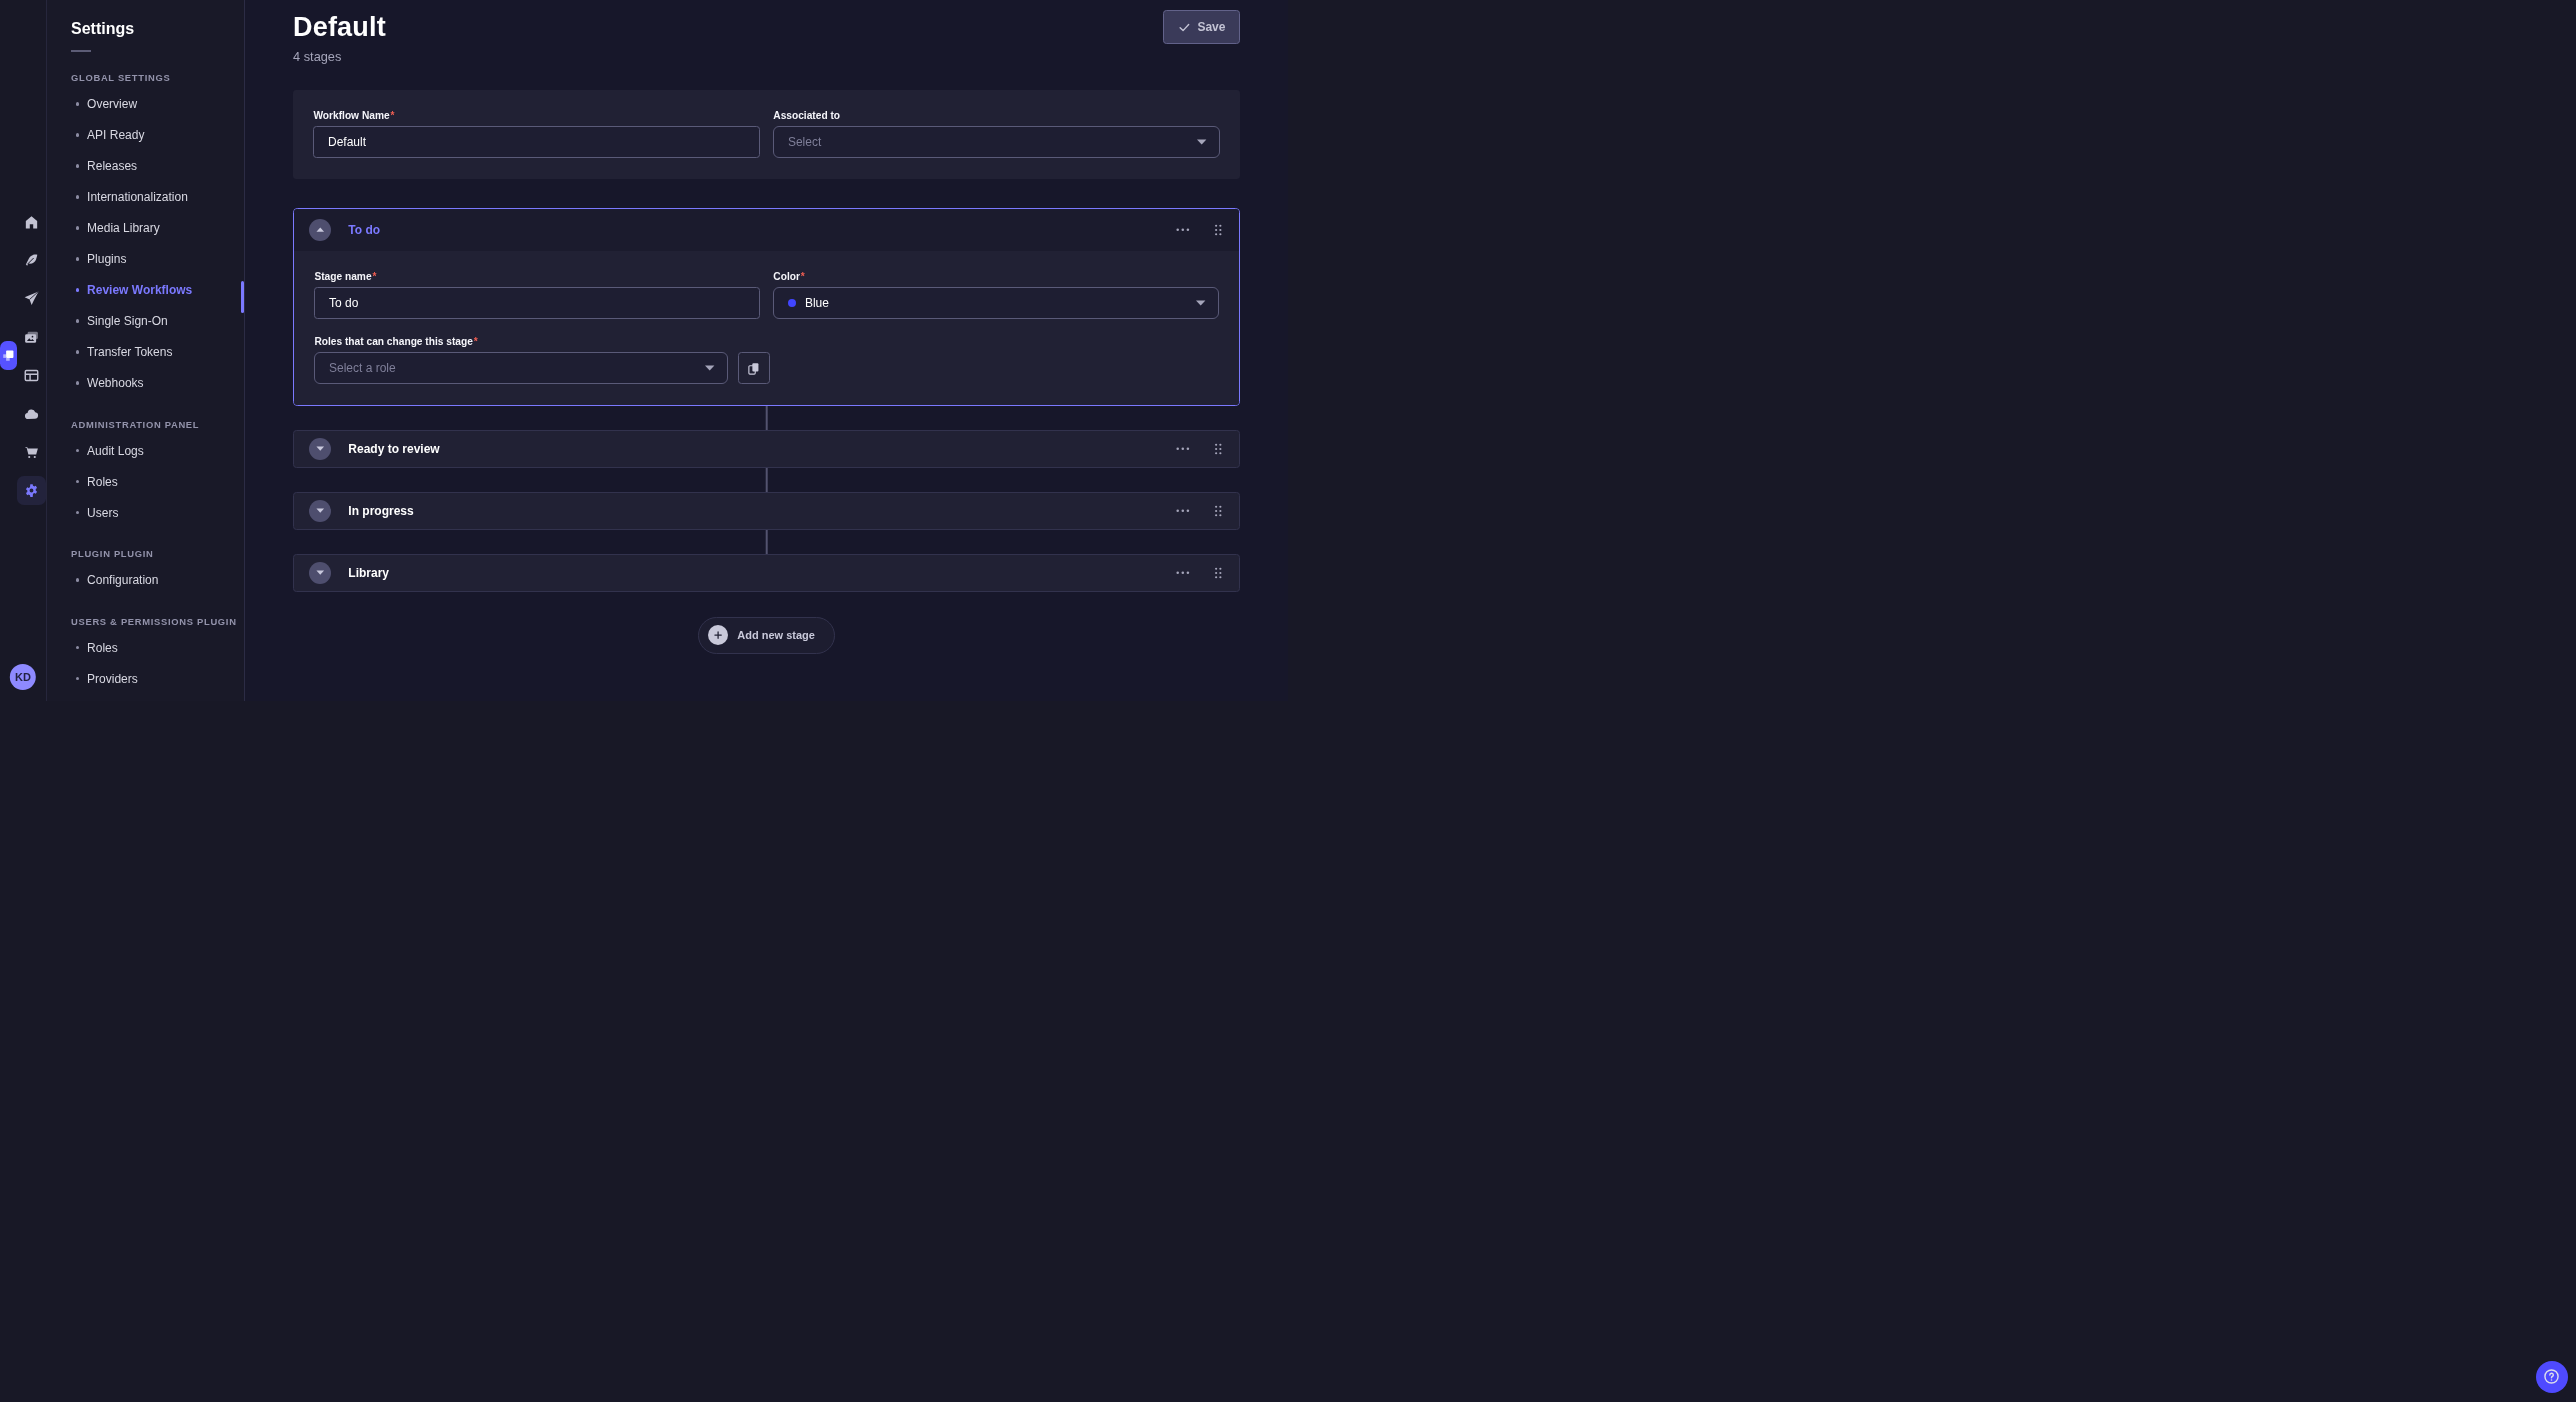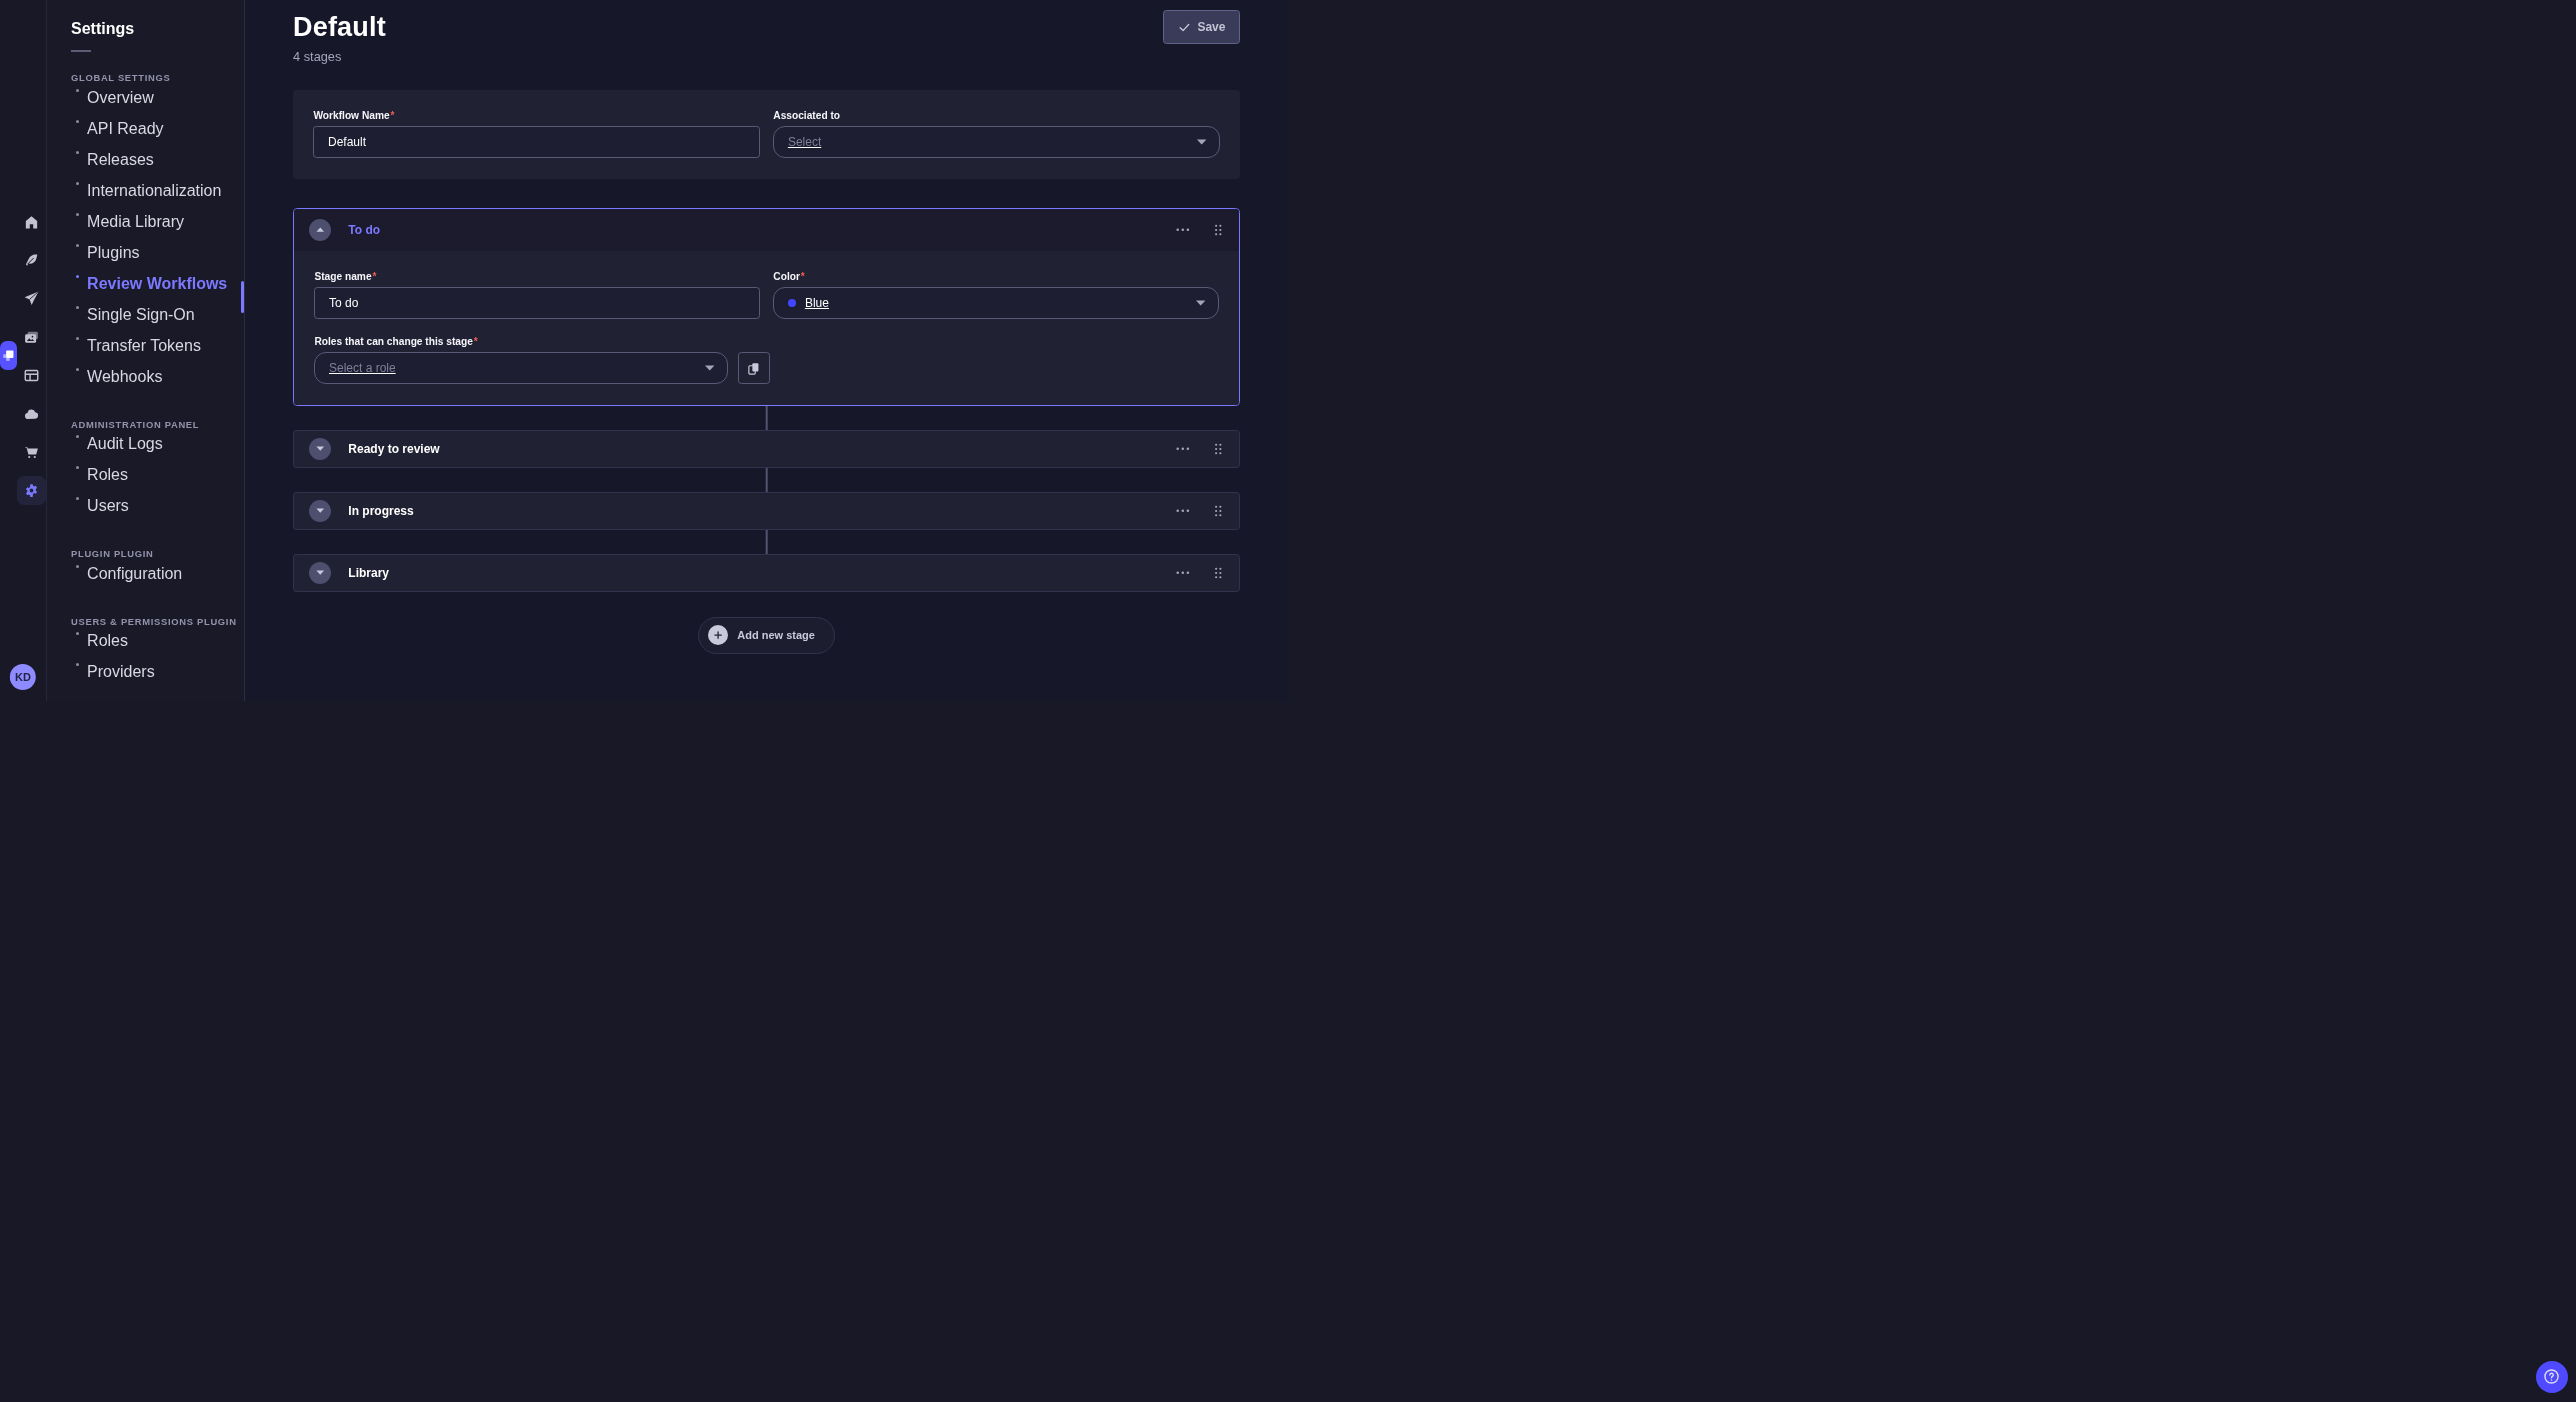--- a/index.html
+++ b/index.html
@@ -39,22 +39,22 @@
     border-right:0.9px solid #2c2c45; position:relative; padding-top:20.4px;
   }
   .subnav-title { font-size:16px; font-weight:bold; color:#ffffff; margin-left:24px; }
   .subnav-title-divider { width:20.4px; height:1.7px; background:#5c5c76; margin:12px 0 0 24px; }
   .subnav-section { margin-top:20.4px; }
   .subnav-section-label {
     font-size:9.4px; font-weight:bold; letter-spacing:0.7px; color:#9393ab;
     margin:0 0 5.1px 24px;
   }
   .subnav-item {
-    height:31px; display:flex; cursor:pointer;
-    padding-left:29px; color:#d9d9e3; font-size:16px;
+    height:31px; display:flex; align-items:center; cursor:pointer;
+    padding-left:29px; color:#d9d9e3; font-size:12px;
   }
   .subnav-item .bullet {
     width:3.4px; height:3.4px; border-radius:50%; background:#8c8ca3; margin-right:7.7px; flex:0 0 3.4px;
   }
   .subnav-item.active { color:#7b79ff; font-weight:bold; }
   .subnav-item.active .bullet { background:#7b79ff; }
   .subnav-thumb {
     position:absolute; right:0; top:281px; width:2.6px; height:31.5px;
     background:#7b79ff; border-radius:1.7px; cursor:pointer;
   }
@@ -79,23 +79,23 @@
   }
   .field-row { display:flex; gap:13.6px; }
   .field { flex:1; min-width:0; }
   .field-label { font-size:10.2px; font-weight:bold; color:#f5f5fa; margin-bottom:5.1px; display:block; }
   .req { color:#ee5e52; margin-left:0.9px; }
   .text-input {
     width:100%; height:32px; background:#1e1e32; border:0.9px solid #5a5a78; border-radius:3.4px;
     padding:0 13.6px; font-size:12px; color:#ffffff; font-family:inherit; outline:none;
   }
   .select {
-    width:100%; height:32px; background:#1e1e32; border:0.9px solid #5a5a78; border-radius:12px;
+    width:100%; height:32px; background:#1e1e32; border:0.9px solid #5a5a78; border-radius:6px;
     padding:0 12px 0 13.6px; display:flex; align-items:center; justify-content:space-between;
-    cursor:pointer; gap:8.5px;text-decoration:underline;
+    cursor:pointer; gap:8.5px;
   }
   .select .value { font-size:12px; color:#ffffff; display:flex; align-items:center; gap:8.5px; }
   .select .placeholder { color:#7f7f99; }
   .color-dot { width:8.5px; height:8.5px; border-radius:50%; display:inline-block; }
   
   .stages { position:relative; margin-top:29px; }
   .stage-connector {
     position:absolute; left:50%; transform:translateX(-50%);
     top:153px; height:200px; width:2.6px; background:#53536f; z-index:0;
   }

